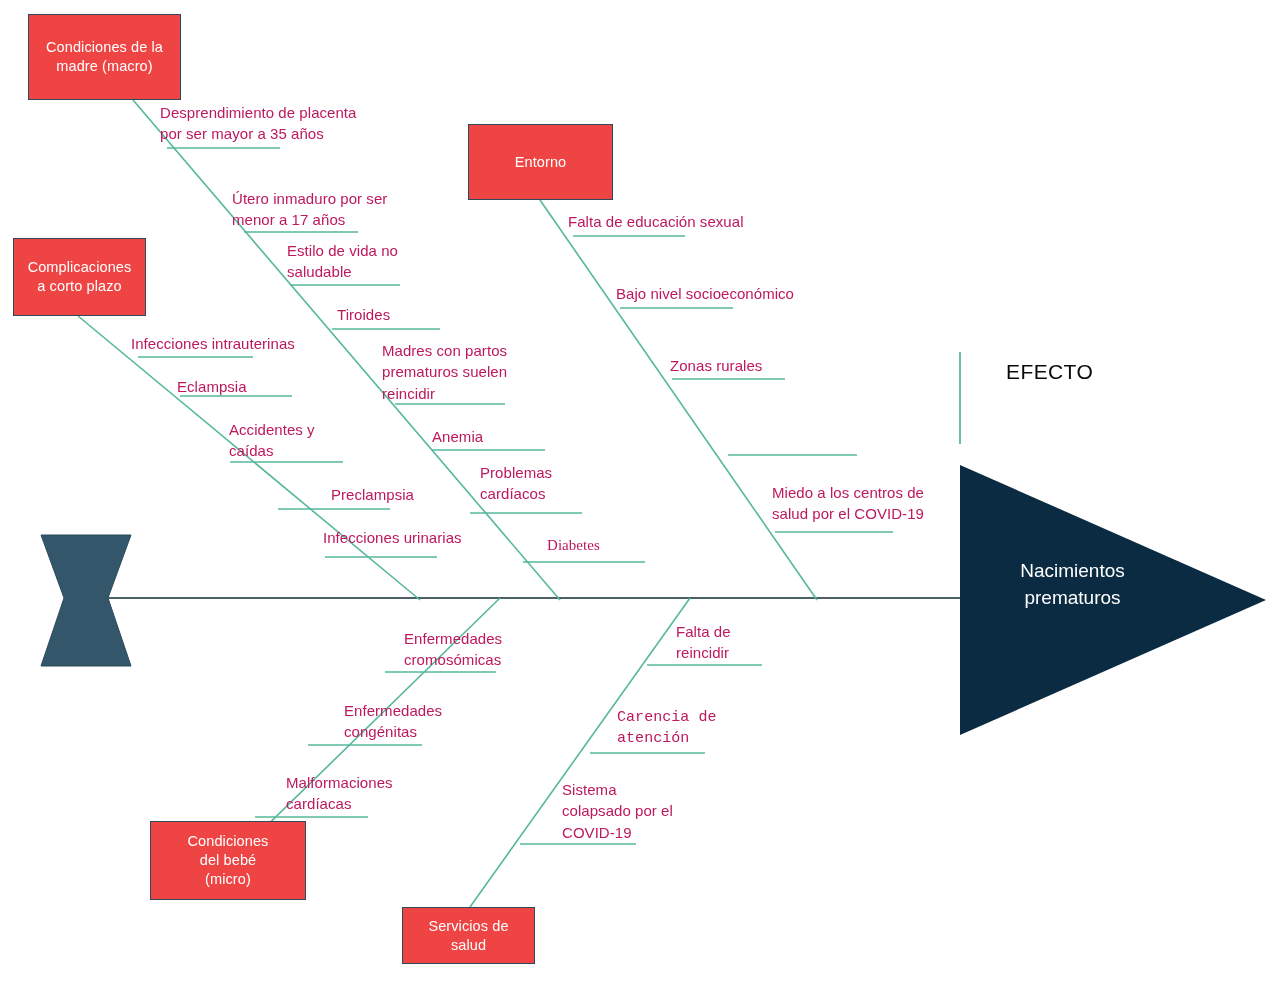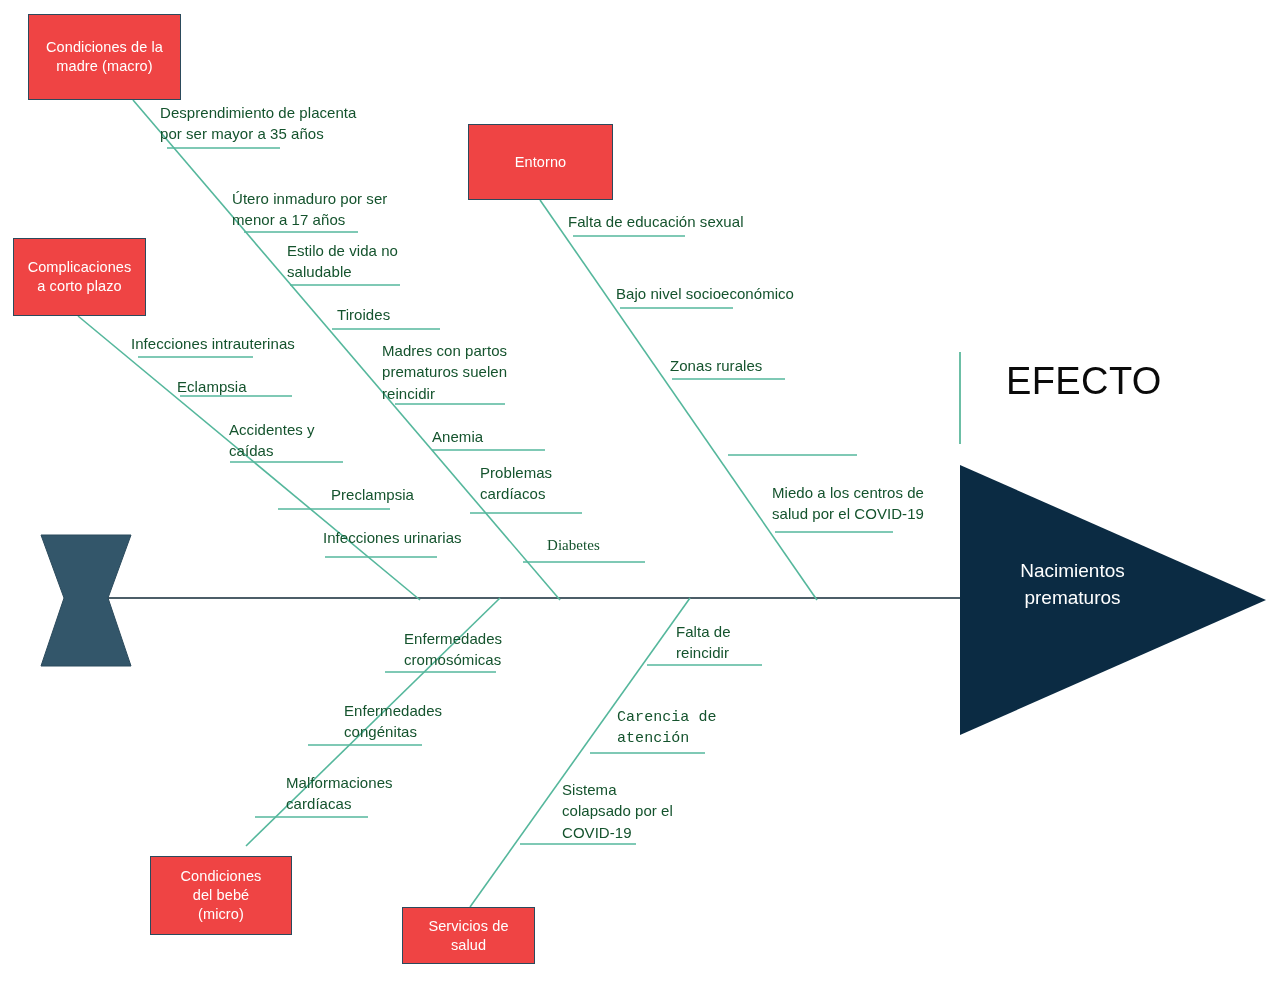--- a/index.html
+++ b/index.html
@@ -28,21 +28,21 @@
     font-size:14.5px;
     box-sizing:border-box;
     white-space:pre-line;
     letter-spacing:.1px;
   }
 
   .cause{
     position:absolute;
     font-size:15px;
     line-height:1.42;
-    color:#14532d;
+    color:#be185d;
     white-space:pre-line;
     letter-spacing:.05px;
   }
 
   .effect-head{
     position:absolute;
     left:960px;top:465px;
     width:306px;height:270px;
   }
   .effect-head .tri{
@@ -57,21 +57,21 @@
     color:#ffffff;
     font-size:19px;
     line-height:1.42;
     text-align:center;
     white-space:pre-line;
   }
 
   .efecto-word{
     position:absolute;
     left:1006px;top:360px;
-    font-size:38px;
+    font-size:21px;
     color:#0a0a0a;
     letter-spacing:.4px;
   }
   .efecto-rule{
     position:absolute;
     left:959px;top:352px;
     width:2px;height:92px;
     background:#6cbfa6;
   }
 </style>
@@ -134,21 +134,21 @@
 
   <div class="cat-box" style="left:13px;top:238px;width:133px;height:78px;">
     <span>Complicaciones
 a corto plazo</span>
   </div>
 
   <div class="cat-box" style="left:468px;top:124px;width:145px;height:76px;">
     <span>Entorno</span>
   </div>
 
-  <div class="cat-box" style="left:150px;top:856px;width:142px;height:79px;">
+  <div class="cat-box" style="left:150px;top:821px;width:156px;height:79px;">
     <span>Condiciones
 del bebé
 (micro)</span>
   </div>
 
   <div class="cat-box" style="left:402px;top:907px;width:133px;height:57px;">
     <span>Servicios de
 salud</span>
   </div>
 

